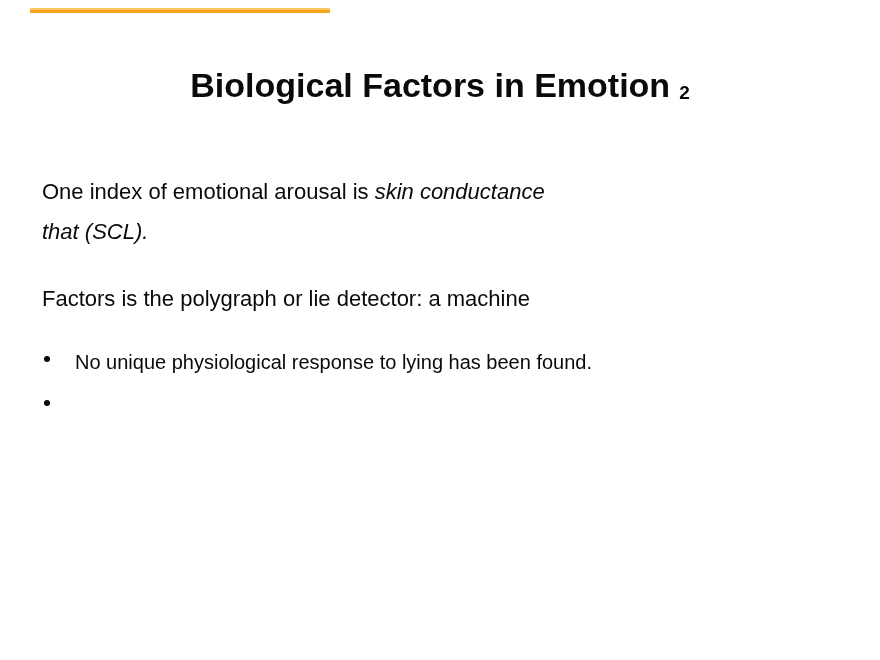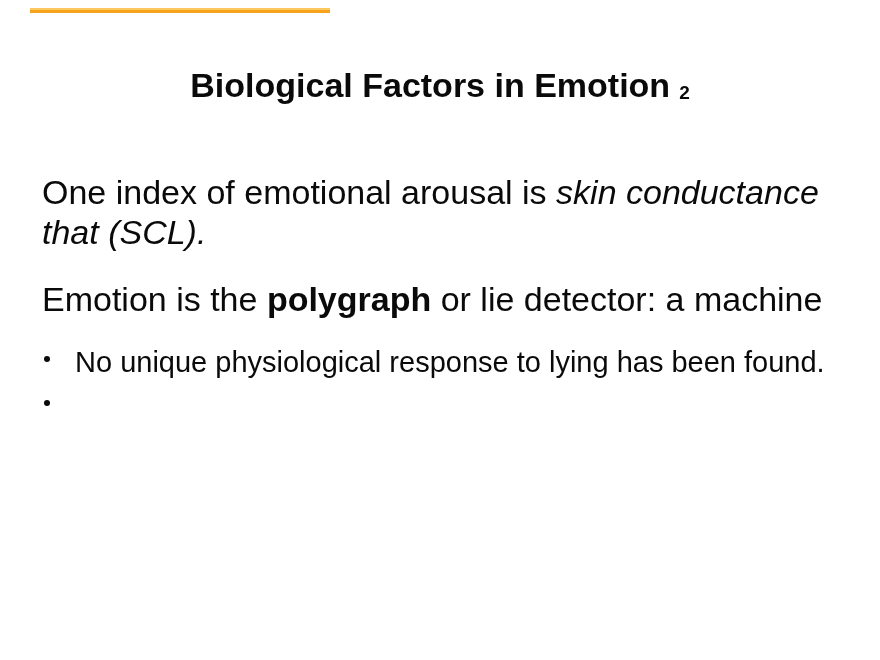--- a/index.html
+++ b/index.html
@@ -29,33 +29,33 @@
   }
   .title-index{
     font-size:19px;font-weight:bold;
     margin-left:9px;position:relative;top:2px;
   }
   .content{
     position:absolute;left:42px;top:172px;right:20px;
   }
   .para{
     margin:0 0 27px 0;
-    font-size:34px;line-height:40px;color:var(--text);
+    font-size:22px;line-height:40px;color:var(--text);
   }
   .text-line{display:block;white-space:nowrap;}
   .run-n{font-style:normal;font-weight:normal;}
   .run-i{font-style:italic;}
-  .run-b{font-weight:bold;}
+  .run-b{font-weight:normal;}
   .bullet-list{
     list-style:none;margin:13px 0 0 0;padding:0;
   }
   .bullet-item{
     position:relative;
     padding-left:33px;
-    font-size:29px;line-height:33px;color:var(--text);
+    font-size:20px;line-height:33px;color:var(--text);
     margin-bottom:11px;white-space:nowrap;
   }
   .bullet-dot{
     position:absolute;left:2px;top:10px;
     width:6px;height:6px;border-radius:50%;
     background:var(--text);
   }
   .bottom-bar{
     position:absolute;left:0;right:0;top:635px;height:7px;
     background:linear-gradient(to bottom, var(--accent-light) 0 30%, var(--accent) 30% 100%);
@@ -74,21 +74,21 @@
 
   <h1 class="title"><span>Biological Factors in Emotion</span><span class="title-index">2</span></h1>
 
   <div class="content">
     <div id="paragraphs">
         <p class="para">
           <span class="text-line"><span class="run-n">One index of emotional arousal is </span><span class="run-i">skin conductance</span></span>
           <span class="text-line"><span class="run-i">that (SCL).</span></span>
         </p>
         <p class="para">
-          <span class="text-line"><span class="run-n">Emotion is the </span><span class="run-b">polygraph</span><span class="run-n"> or lie detector: a machine</span></span>
+          <span class="text-line"><span class="run-n">Factors is the </span><span class="run-b">polygraph</span><span class="run-n"> or lie detector: a machine</span></span>
         </p>
       </div>
     <ul id="bullets" class="bullet-list">
         <li class="bullet-item"><span class="bullet-dot"></span><span>No unique physiological response to lying has been found.</span></li>
         <li class="bullet-item"><span class="bullet-dot"></span></li>
       </ul>
   </div>
 
   <div class="bottom-bar"></div>
 

